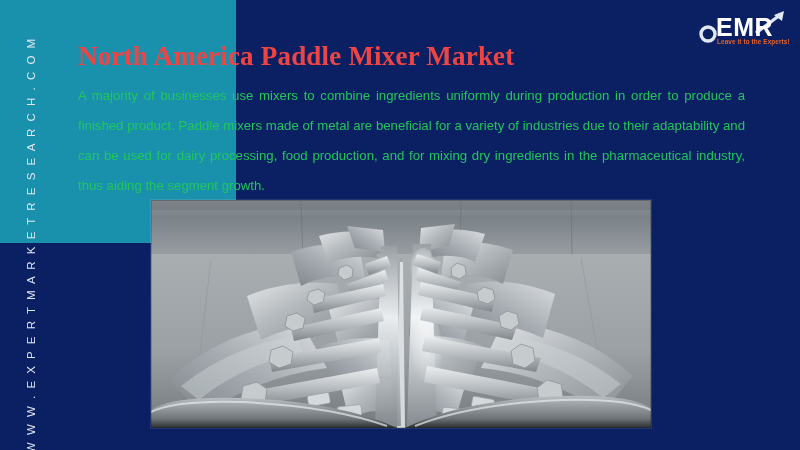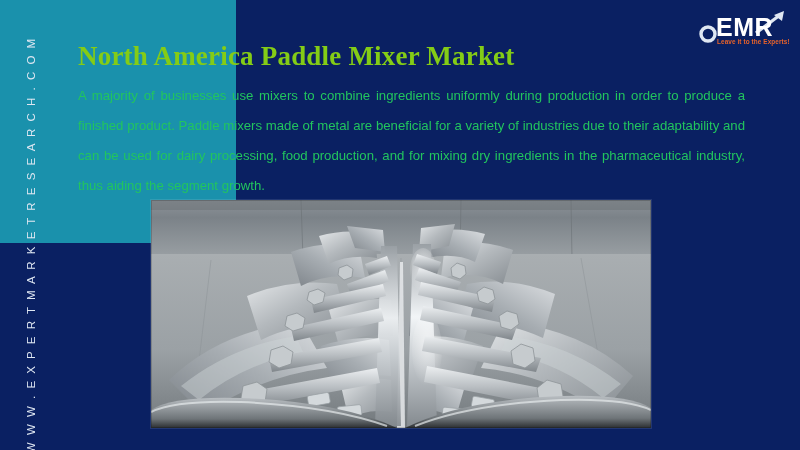--- a/index.html
+++ b/index.html
@@ -64,21 +64,21 @@
   
   .title {
     position: absolute;
     left: 78px;
     top: 22px;
     width: 660px;
     font-family: "Liberation Serif", serif;
     font-weight: bold;
     font-size: 27px;
     line-height: 32px;
-    color: #84cc16;
+    color: #ef4444;
     letter-spacing: 0.2px;
     white-space: nowrap;
   }
 
   
   .body-copy {
     position: absolute;
     left: 78px;
     top: 68px;
     width: 667px;

